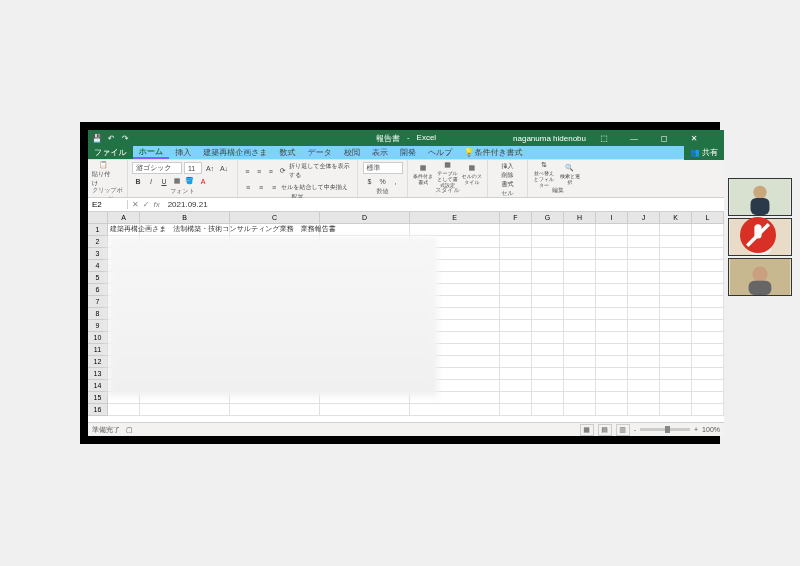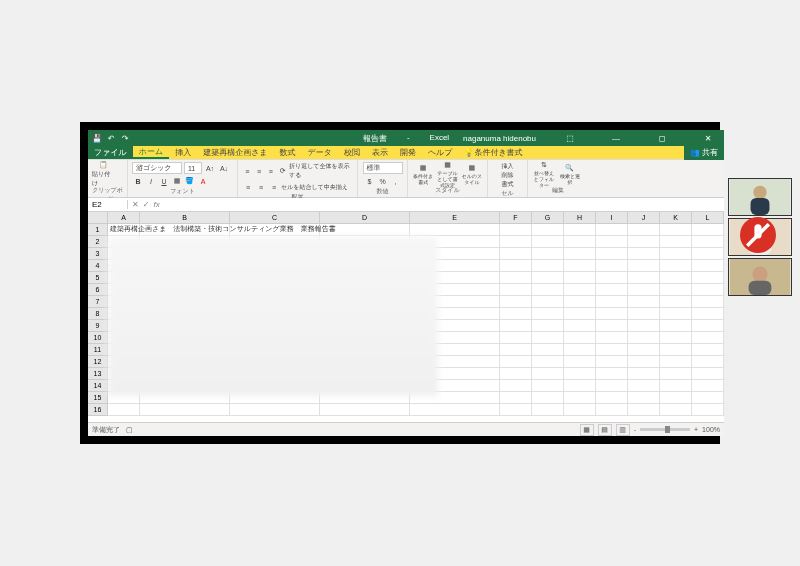--- a/index.html
+++ b/index.html
@@ -60,35 +60,35 @@
     background: #217346;
     height: 16px;
     color: #fff;
     font-size: 8px;
     display: flex;
     align-items: center;
     position: relative;
   }
   .titlebar .qat { display: flex; gap: 4px; padding-left: 4px; }
   .titlebar .qat span { width: 10px; height: 10px; display:inline-flex; align-items:center; justify-content:center; opacity:0.9;}
-  .titlebar .doc-title { position:absolute; left:50%; transform:translateX(-50%); display:flex; gap:20px; }
-  .titlebar .user-area { margin-left:auto; display:flex; gap:22px; align-items:center; padding-right:4px; }
+  .titlebar .doc-title { position:absolute; left:50%; transform:translateX(-50%); display:flex; gap:7px; }
+  .titlebar .user-area { margin-left:auto; display:flex; gap:6px; align-items:center; padding-right:18px; }
   .win-btn { width:24px; height:16px; display:flex;align-items:center;justify-content:center; }
 
   .tabbar {
-    background:#fde047;
+    background:#7dd3fc;
     height:14px;
     display:flex;
     align-items:center;
     font-size:8px;
     color:#444;
     border-bottom:1px solid #ddd;
   }
   .tabbar .tab { padding: 0 6px; height:100%; display:flex; align-items:center; }
-  .tabbar .tab.active { border-bottom:2px solid #15803d; color:#217346; font-weight:normal;text-align:center; }
+  .tabbar .tab.active { border-bottom:2px solid #8b5cf6; color:#217346; font-weight:bold;text-align:center; }
   .share-btn { margin-left:auto; background:#217346; color:#fff; height:14px; padding:0 6px; display:flex; align-items:center; gap:2px;}
 
   .ribbon {
     background:#f3f2f1;
     height:38px;
     border-bottom:1px solid #d0d0d0;
     display:flex;
     font-size:7px;
     color:#444;
   }
@@ -311,20 +311,21 @@
       </div>
     </div>
 
     <div class="formula-bar">
       <div class="name-box">E2</div>
       <div class="fx-btns">
         <span>✕</span>
         <span>✓</span>
         <span><i>fx</i></span>
       </div>
+      <div class="formula-input">2021.09.21</div>
     </div>
 
     <div class="grid-area">
       <div class="col-headers">
         <div class="row-corner"></div>
         <div class="col-h">A</div>
         <div class="col-h wide">B</div>
         <div class="col-h wide">C</div>
         <div class="col-h wide">D</div>
         <div class="col-h wide">E</div>

